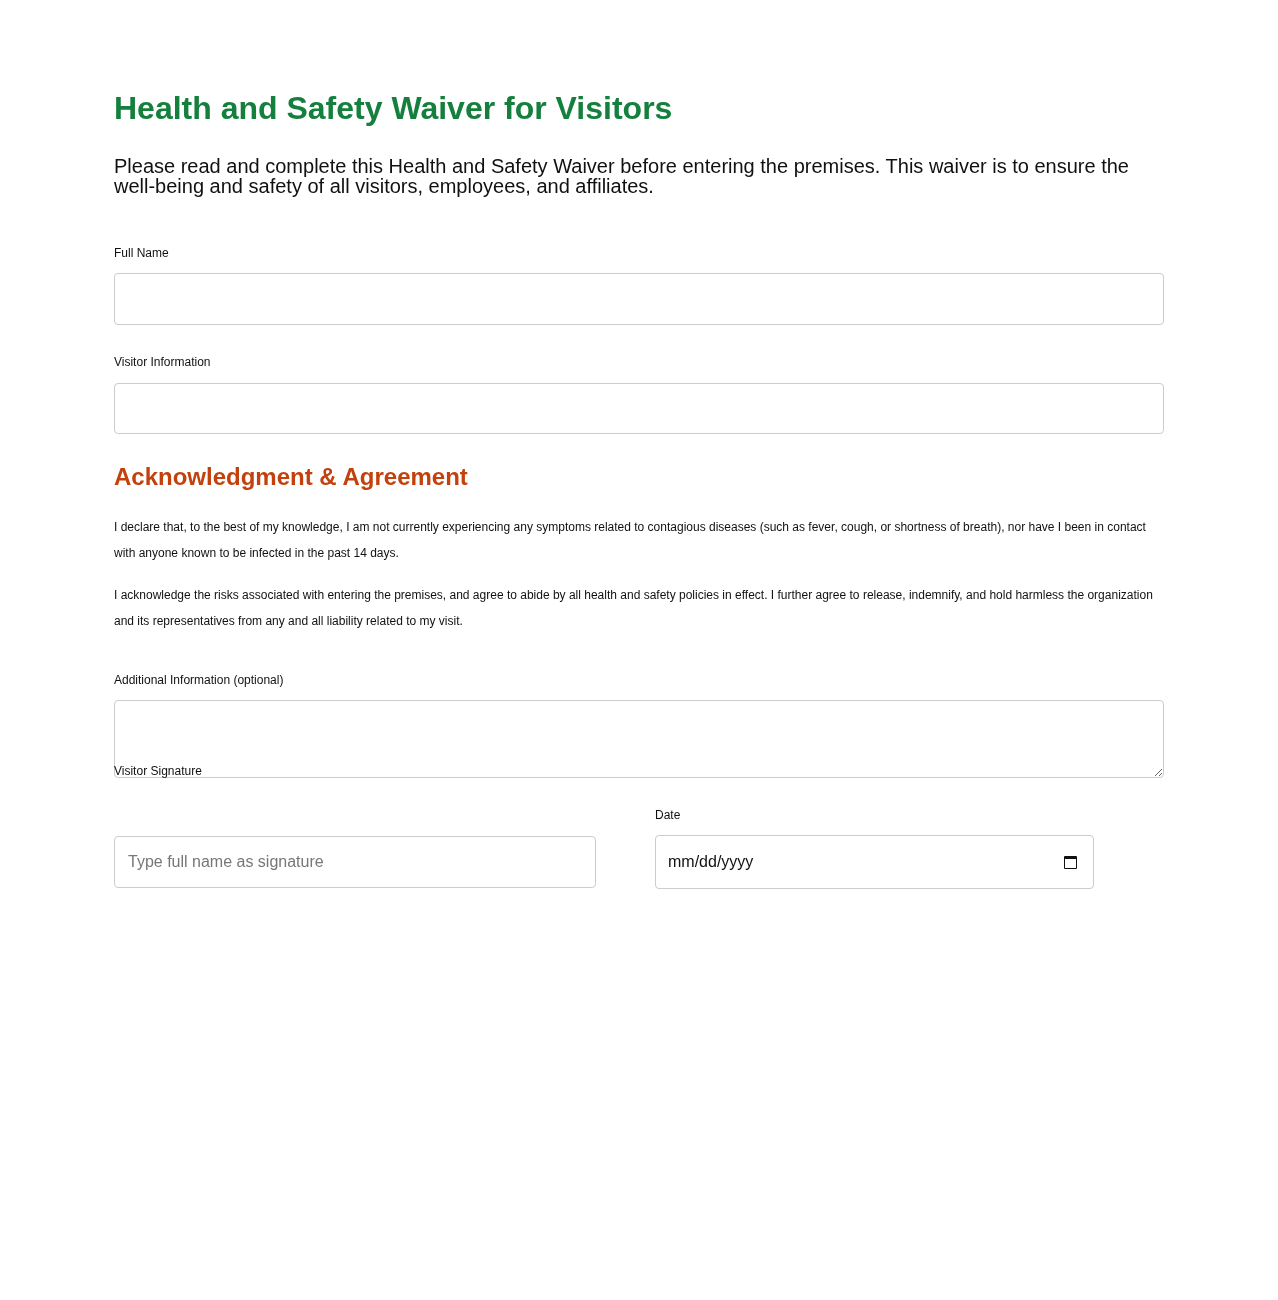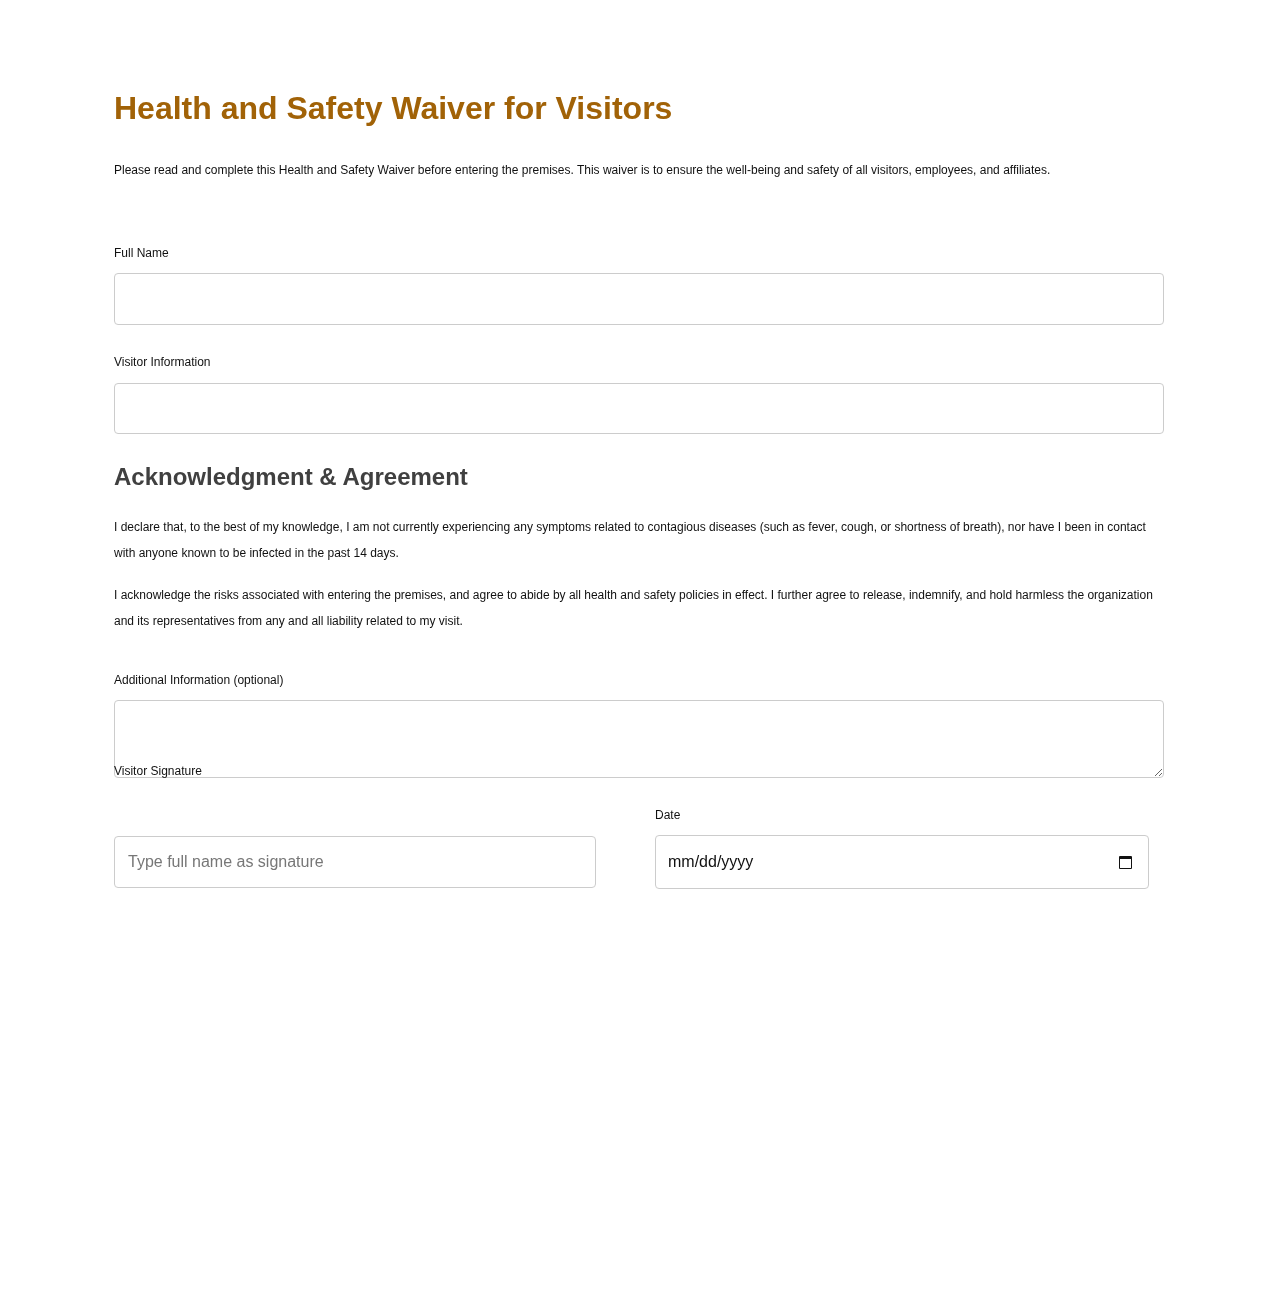--- a/index.html
+++ b/index.html
@@ -6,41 +6,41 @@
   body {
     width: 1278px; height: 1300px;
     font-family: "Liberation Sans", sans-serif;
     color: #111111;
   }
   .container {
     position: absolute; left: 114px; top: 0; width: 1050px;
   }
   h1 {
     position: absolute; top: 88px; left: 0; margin: 0;
-    font-size: 32px; font-weight: bold; line-height: 40px; color: #a16207;
+    font-size: 32px; font-weight: bold; line-height: 40px; color: #15803d;
     white-space: nowrap;
   }
   .intro {
     position: absolute; top: 156px; left: 0; width: 1050px; margin: 0;
-    font-size: 12px; line-height: 29px;
+    font-size: 20px; line-height: 20px;
   }
   .label {
     position: absolute; left: 0; font-size: 12px; line-height: 20px; margin: 0;
   }
   .field {
     position: absolute; left: 0; box-sizing: border-box;
     border: 1px solid #cccccc; border-radius: 4px; background: #fff;
     font-family: "Liberation Sans", sans-serif; font-size: 16px;
     padding: 0 12px; color: #111; outline: none;
   }
   .field::placeholder { color: #777777; }
   textarea.field { padding: 10px 12px; resize: vertical; }
   h2 {
     position: absolute; top: 462px; left: 0; margin: 0;
-    font-size: 24px; font-weight: bold; line-height: 30px; color: #404040;
+    font-size: 24px; font-weight: bold; line-height: 30px; color: #c2410c;
     white-space: nowrap;
   }
   .para {
     position: absolute; left: 0; width: 1050px; margin: 0;
     font-size: 12px; line-height: 25.5px;
   }
   .date-field {
     display: flex; align-items: center; justify-content: space-between;
   }
   .date-text { color: #111; }
@@ -66,17 +66,17 @@
   <p class="para" style="top:515px;">I declare that, to the best of my knowledge, I am not currently experiencing any symptoms related to contagious diseases (such as fever, cough, or shortness of breath), nor have I been in contact with anyone known to be infected in the past 14 days.</p>
   <p class="para" style="top:583px;">I acknowledge the risks associated with entering the premises, and agree to abide by all health and safety policies in effect. I further agree to release, indemnify, and hold harmless the organization and its representatives from any and all liability related to my visit.</p>
 
   <label class="label" style="top:670px;">Additional Information (optional)</label>
   <textarea class="field" style="top: 700px; width: 1050px; height: 78px;" placeholder=""></textarea>
 
   <label class="label" style="top:761px;">Visitor Signature</label>
   <input class="field" type="text" style="top: 836px; width: 482px; height: 52px; padding-left: 13px;" placeholder="Type full name as signature">
 
   <label class="label" style="top:805px; left:541px;text-align:center;">Date</label>
-  <div class="field date-field" style="top:835px; left:541px; width:494px; height:54px;">
+  <div class="field date-field" style="top:835px; left:541px; width:439px; height:54px;">
     <span class="date-text">mm/dd/yyyy</span>
     <span class="cal-icon"></span>
   </div>
 </div>
 
 </body></html>

